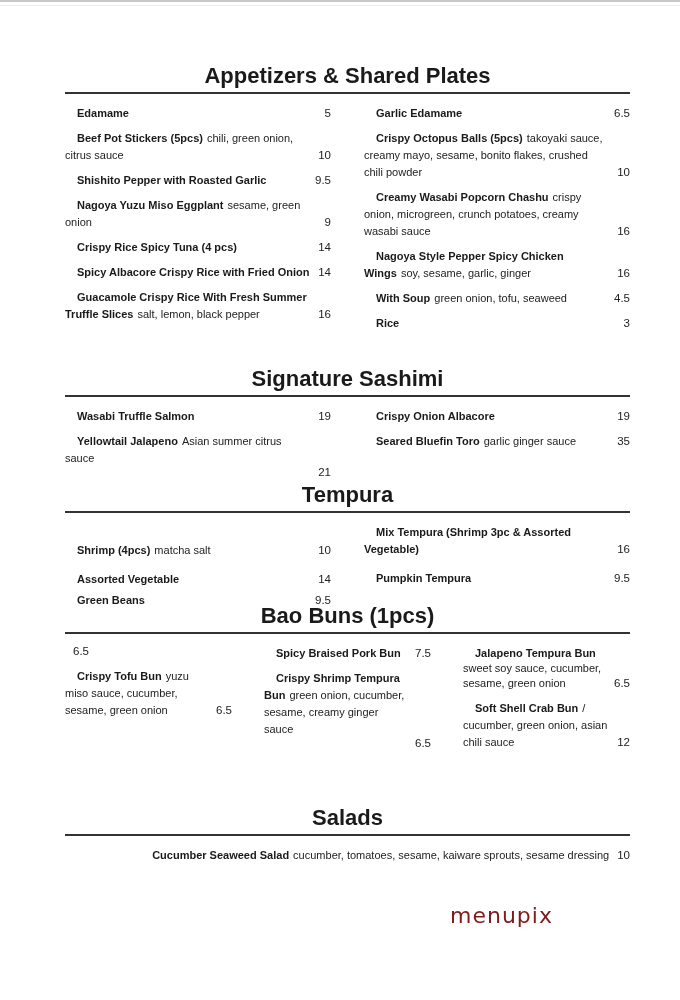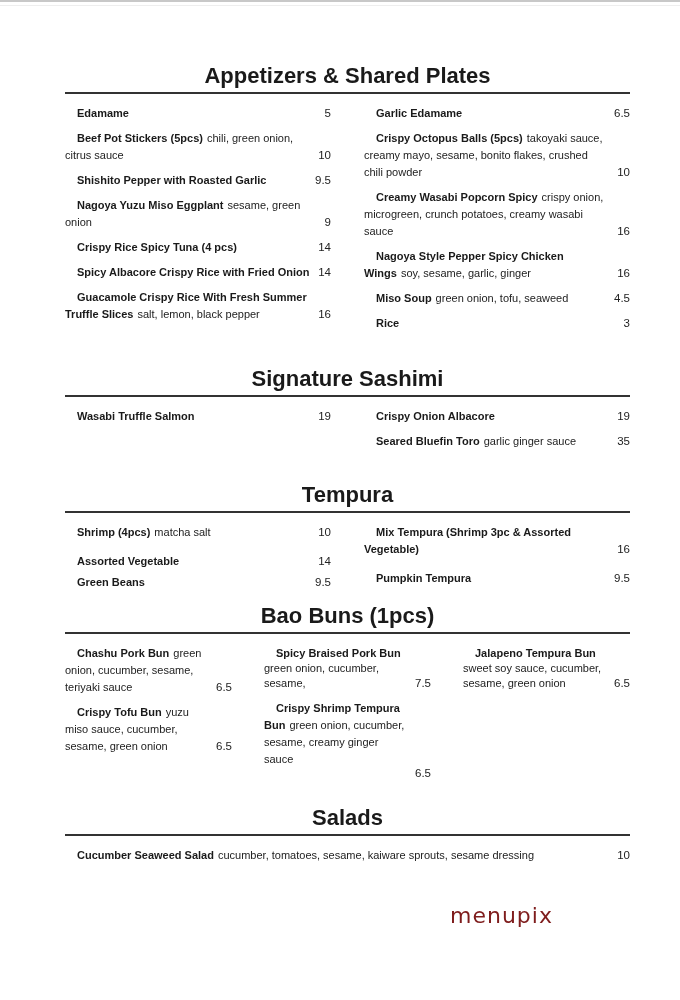--- a/index.html
+++ b/index.html
@@ -15,21 +15,21 @@
     .cols { display:flex; justify-content:space-between; margin-top:10px; }
     .col2 { width:266px; }
     .col3 { width:167px; }
     .item { display:flex; align-items:flex-end; justify-content:space-between; margin-bottom:8px; }
     .item-text { flex:1; line-height:15px; }
     .name { font-size:11px; font-weight:bold; color:#1a1a1a;padding-left:12px; }
     .desc { font-size:11px; color:#222; margin-left:4px; }
     .desc.block { display:block; margin-left:0; }
     .price { font-size:11.5px; color:#222; margin-left:8px; white-space:nowrap; line-height:15px; }
     .price.drop { position:relative; top:14px; }
-    .wide .item-text { line-height:15px; }
+    .wide .item-text { line-height:15px;text-align:right; }
     .watermark { position:absolute; left:450px; top:903px; font-size:22px; color:#7f1d1d; letter-spacing:1px; font-family:"DejaVu Sans",sans-serif; }
   </style>
 </head>
 <body>
 
 <div class="topline"></div>
 <div class="topline2"></div>
 
 <div class="section" style="top:64px;">
   <div class="sec-title">Appetizers &amp; Shared Plates</div>
@@ -68,68 +68,72 @@
     <div class="col2">
       <div class="item">
           <div class="item-text"><span class="name">Garlic Edamame</span></div>
           <span class="price">6.5</span>
         </div>
       <div class="item">
           <div class="item-text"><span class="name">Crispy Octopus Balls (5pcs)</span><span class="desc">takoyaki sauce, creamy mayo, sesame, bonito flakes, crushed chili powder</span></div>
           <span class="price">10</span>
         </div>
       <div class="item">
-          <div class="item-text"><span class="name">Creamy Wasabi Popcorn Spicy</span><span class="desc">crispy onion, microgreen, crunch potatoes, creamy wasabi sauce</span></div>
+          <div class="item-text"><span class="name">Creamy Wasabi Popcorn Chashu</span><span class="desc">crispy onion, microgreen, crunch potatoes, creamy wasabi sauce</span></div>
           <span class="price">16</span>
         </div>
       <div class="item">
           <div class="item-text"><span class="name">Nagoya Style Pepper Spicy Chicken Wings</span><span class="desc">soy, sesame, garlic, ginger</span></div>
           <span class="price">16</span>
         </div>
       <div class="item">
-          <div class="item-text"><span class="name">Miso Soup</span><span class="desc">green onion, tofu, seaweed</span></div>
+          <div class="item-text"><span class="name">With Soup</span><span class="desc">green onion, tofu, seaweed</span></div>
           <span class="price">4.5</span>
         </div>
       <div class="item">
           <div class="item-text"><span class="name">Rice</span></div>
           <span class="price">3</span>
         </div>
     </div>
   </div>
 </div>
 
 <div class="section" style="top:367px;">
   <div class="sec-title">Signature Sashimi</div>
   <div class="sec-rule"></div>
   <div class="cols">
     <div class="col2">
       <div class="item">
           <div class="item-text"><span class="name">Wasabi Truffle Salmon</span></div>
           <span class="price">19</span>
         </div>
+      <div class="item">
+          <div class="item-text"><span class="name">Yellowtail Jalapeno</span><span class="desc">Asian summer citrus sauce</span></div>
+          <span class="price drop">21</span>
+        </div>
     </div>
     <div class="col2">
       <div class="item">
           <div class="item-text"><span class="name">Crispy Onion Albacore</span></div>
           <span class="price">19</span>
         </div>
       <div class="item">
           <div class="item-text"><span class="name">Seared Bluefin Toro</span><span class="desc">garlic ginger sauce</span></div>
           <span class="price">35</span>
         </div>
     </div>
   </div>
 </div>
 
 <div class="section" style="top:483px;">
   <div class="sec-title">Tempura</div>
   <div class="sec-rule"></div>
   <div class="cols">
     <div class="col2">
-      <div class="item" style="margin-bottom:12px;">
+      <div class="item" style="margin-bottom:12px;margin-top:18px;">
           <div class="item-text"><span class="name">Shrimp (4pcs)</span><span class="desc">matcha salt</span></div>
           <span class="price">10</span>
         </div>
       <div class="item" style="margin-bottom:4px;">
           <div class="item-text"><span class="name">Assorted Vegetable</span></div>
           <span class="price">14</span>
         </div>
       <div class="item">
           <div class="item-text"><span class="name">Green Beans</span></div>
           <span class="price">9.5</span>
@@ -147,42 +151,45 @@
     </div>
   </div>
 </div>
 
 <div class="section" style="top:604px;">
   <div class="sec-title">Bao Buns (1pcs)</div>
   <div class="sec-rule"></div>
   <div class="cols">
     <div class="col3">
       <div class="item">
-          <div class="item-text"><span class="name">Chashu Pork Bun</span><span class="desc">green onion, cucumber, sesame, teriyaki sauce</span></div>
           <span class="price">6.5</span>
         </div>
       <div class="item">
           <div class="item-text"><span class="name">Crispy Tofu Bun</span><span class="desc">yuzu miso sauce, cucumber, sesame, green onion</span></div>
           <span class="price">6.5</span>
         </div>
     </div>
     <div class="col3">
       <div class="item">
-          <div class="item-text"><span class="name">Spicy Braised Pork Bun</span><span class="desc block">green onion, cucumber, sesame,</span></div>
+          <div class="item-text"><span class="name">Spicy Braised Pork Bun</span></div>
           <span class="price">7.5</span>
         </div>
       <div class="item">
           <div class="item-text"><span class="name">Crispy Shrimp Tempura Bun</span><span class="desc">green onion, cucumber, sesame, creamy ginger sauce</span></div>
           <span class="price drop">6.5</span>
         </div>
     </div>
     <div class="col3">
       <div class="item">
           <div class="item-text"><span class="name">Jalapeno Tempura Bun</span><span class="desc block">sweet soy sauce, cucumber, sesame, green onion</span></div>
           <span class="price">6.5</span>
+        </div>
+      <div class="item">
+          <div class="item-text"><span class="name">Soft Shell Crab Bun</span><span class="desc">/ cucumber, green onion, asian chili sauce</span></div>
+          <span class="price">12</span>
         </div>
     </div>
   </div>
 </div>
 
 <div class="section wide" style="top:806px;">
   <div class="sec-title">Salads</div>
   <div class="sec-rule"></div>
   <div style="margin-top:10px;">
     <div class="item" style="margin-bottom:12px;">

